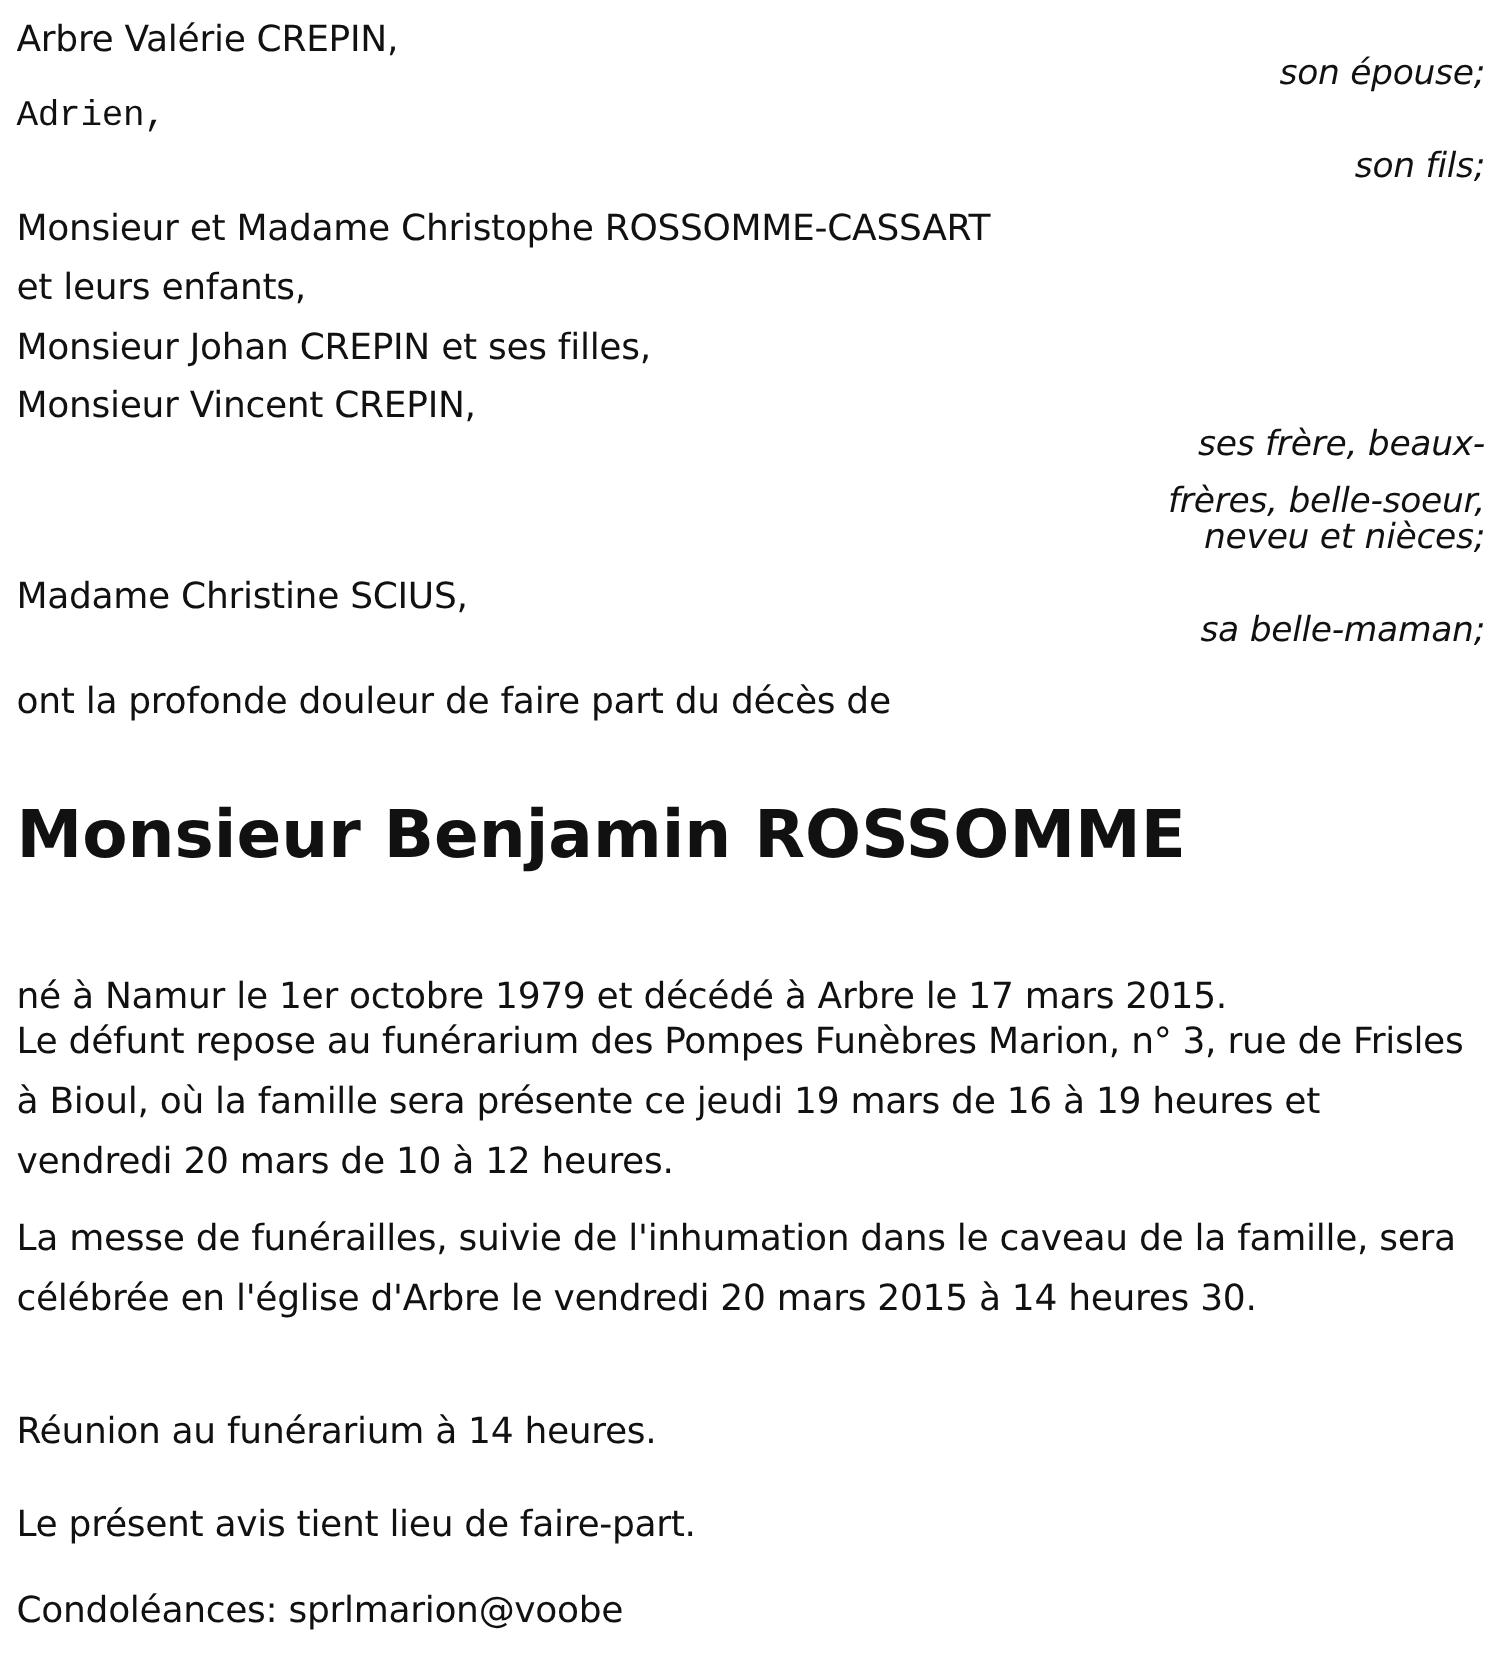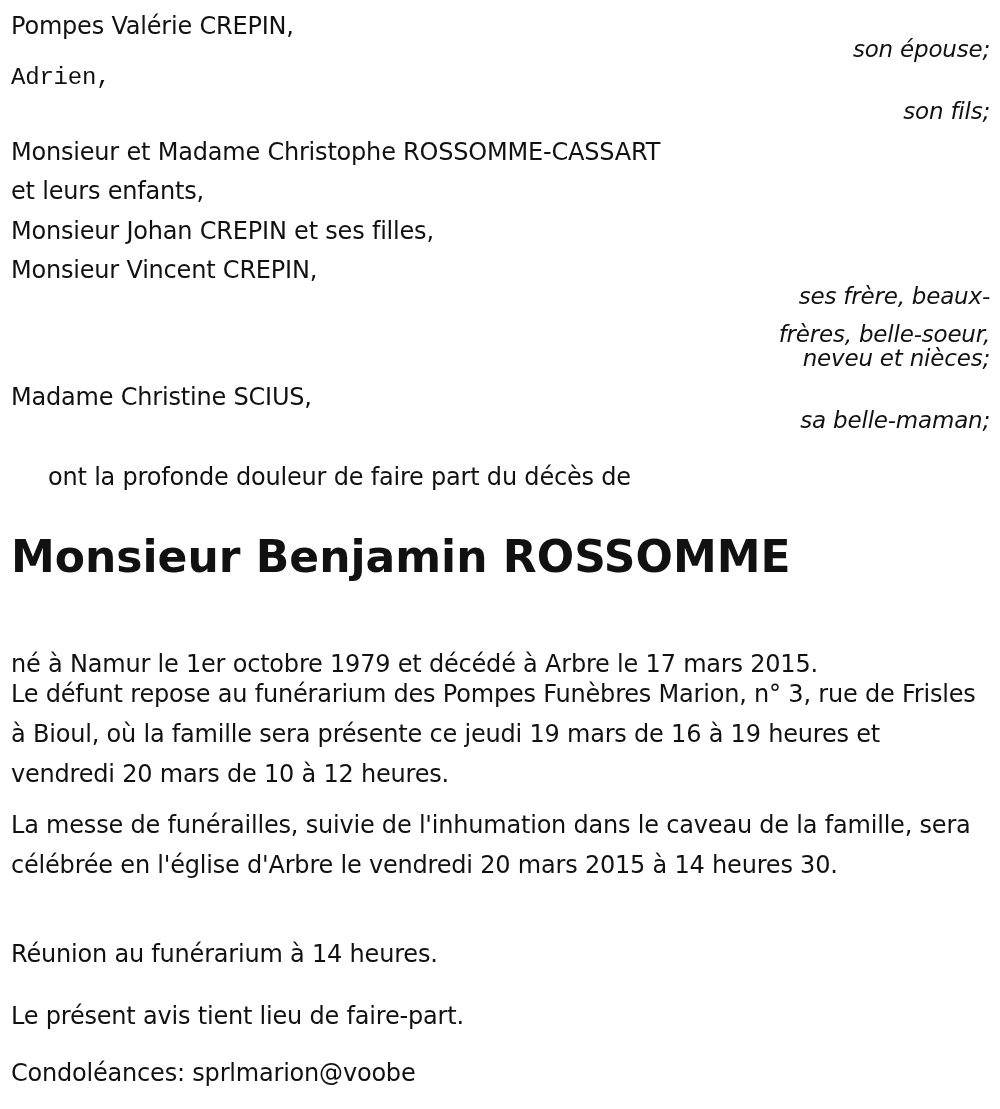--- a/index.html
+++ b/index.html
@@ -46,38 +46,38 @@
       position: absolute;
       left: 11px;
       width: 975px;
       line-height: 40px;
       font-size: 24px;
     }
   </style>
 </head>
 <body>
 
-<div class="line" style="top:11px;">Pompes Valérie CREPIN,</div>
+<div class="line" style="top:11px;">Arbre Valérie CREPIN,</div>
 <div class="rel" style="top:37px;">son épouse;</div>
 
 <div class="line" style="top:63px;font-family:Liberation Mono, monospace;">Adrien,</div>
 <div class="rel" style="top:99px;margin-left:16px;">son fils;</div>
 
 <div class="line" style="top:137px;">Monsieur et Madame Christophe ROSSOMME-CASSART</div>
 <div class="line" style="top:176px;">et leurs enfants,</div>
 <div class="line" style="top:216px;">Monsieur Johan CREPIN et ses filles,</div>
 <div class="line" style="top:255px;">Monsieur Vincent CREPIN,</div>
 <div class="rel" style="top:284px;">ses frère, beaux-</div>
 <div class="rel" style="top:322px;">frères, belle-soeur,</div>
 <div class="rel" style="top:346px;">neveu et nièces;</div>
 
 <div class="line" style="top:382px;">Madame Christine SCIUS,</div>
 <div class="rel" style="top:408px;">sa belle-maman;</div>
 
-<div class="line" style="top:462px;margin-left:37px;">ont la profonde douleur de faire part du décès de</div>
+<div class="line" style="top:452px;">ont la profonde douleur de faire part du décès de</div>
 
 <div class="title">Monsieur Benjamin ROSSOMME</div>
 
 <div class="para" style="top:644px;">né à Namur le 1er octobre 1979 et décédé à Arbre le 17 mars 2015.</div>
 <div class="para" style="top:674px;">Le défunt repose au funérarium des Pompes Funèbres Marion, n° 3, rue de Frisles à Bioul, où la famille sera présente ce jeudi 19 mars de 16 à 19 heures et vendredi 20 mars de 10 à 12 heures.</div>
 <div class="para" style="top:805px;">La messe de funérailles, suivie de l'inhumation dans le caveau de la famille, sera célébrée en l'église d'Arbre le vendredi 20 mars 2015 à 14 heures 30.</div>
 <div class="para" style="top:934px;">Réunion au funérarium à 14 heures.</div>
 
 <div class="line" style="top:1001px;">Le présent avis tient lieu de faire-part.</div>
 <div class="line" style="top:1058px;">Condoléances: sprlmarion@voobe</div>

